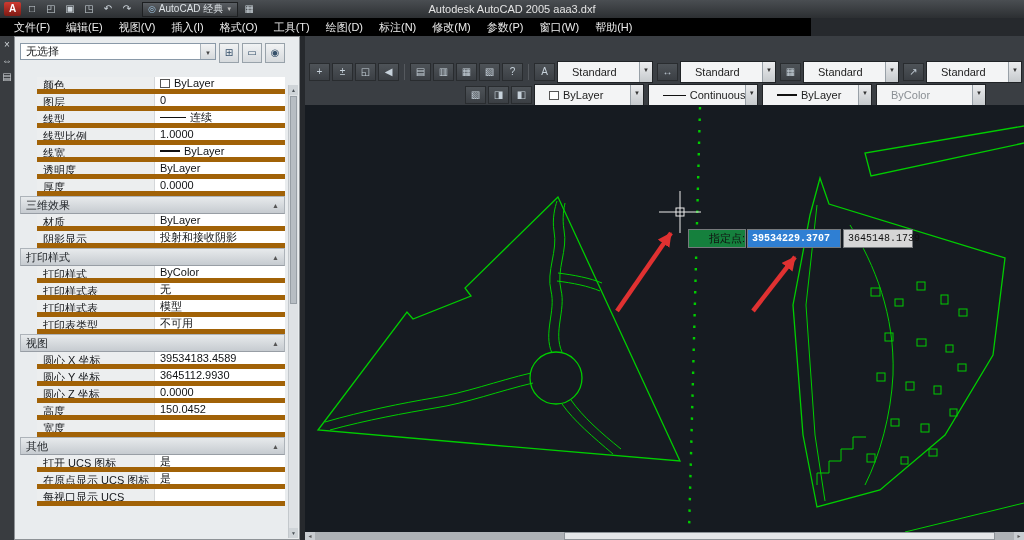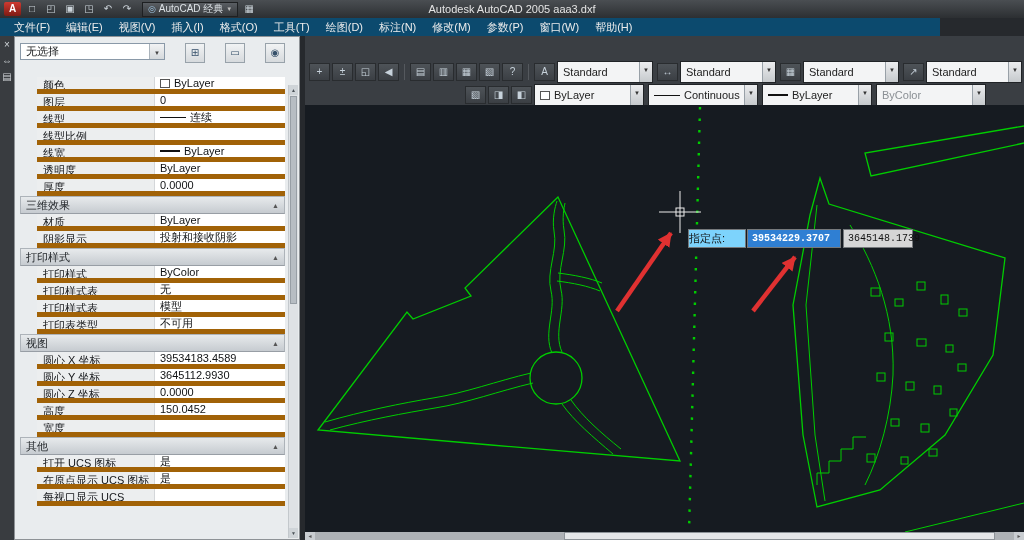--- a/index.html
+++ b/index.html
@@ -12,48 +12,48 @@
   .logo { width:17px; height:14px; background:linear-gradient(#d03a30,#7e1b14); color:#fff; font-weight:bold;
     font-size:10px; text-align:center; line-height:14px; border-radius:2px; }
   .qat { width:16px; height:14px; color:#ccd4da; font-size:10px; text-align:center; line-height:14px; }
   .ws { display:flex; align-items:center; gap:3px; height:15px; padding:0 5px; margin-left:4px;
     background:linear-gradient(#5a5e63,#35383b); border:1px solid #1e2022; color:#dde2e6; font-size:10px; }
   .ws .gear { font-size:9px; color:#9fc4e0; }
   .ws .arr { font-size:6px; color:#bbb; }
   #apptitle { position:absolute; left:0; right:0; text-align:center; color:#e4e4e4; font-size:11px; pointer-events:none; }
 
   
-  #menubar { position:absolute; left:0; top:18px; width:940px; height:18px; background:#0c4a6e;
+  #menubar { position:absolute; left:0; top:18px; width:811px; height:18px; background:#000000;
     display:flex; align-items:center; padding-left:6px; z-index:29; }
   .mitem { color:#ececec; font-size:11px; padding:0 8px; line-height:18px; white-space:nowrap; }
 
   
   #toolzone { position:absolute; left:305px; top:36px; width:719px; height:69px; background:#3a3e43; }
   .trow { display:flex; align-items:center; gap:2px; padding-left:4px; }
   #trow1 { padding-top:0; margin-top:26px; height:20px; }
   #trow2 { margin-top:3px; height:20px; padding-left:160px; }
   .tbtn { width:21px; height:18px; flex:0 0 21px; background:linear-gradient(#4e5358,#3b3f44);
     border:1px solid #292c2f; color:#c7d2db; font-size:10px; text-align:center; line-height:16px; }
   .tsep { width:1px; height:16px; background:#55595e; margin:0 3px; flex:0 0 1px; }
   .dd { width:96px; flex:0 0 96px; height:22px; background:#f3f4f5; border:1px solid #202326; color:#222;
-    font-size:11px; display:flex; align-items:center; padding-left:5px; margin-right:2px; }
+    font-size:11px; display:flex; align-items:center; padding-left:14px; margin-right:2px; }
   .dd.dd2 { width:110px; flex:0 0 110px; }
   .dda { margin-left:auto; width:13px; height:100%; background:linear-gradient(#ebecee,#c6cacd);
     border-left:1px solid #98a0a7; font-size:6px; text-align:center; line-height:16px; color:#333; }
   .ltline { width:26px; height:1px; background:#111; display:inline-block; margin-right:4px; }
   .lwline { width:20px; height:2px; background:#111; display:inline-block; margin-right:4px; }
   .swatch { width:10px; height:9px; background:#fff; border:1px solid #555; display:inline-block; margin-right:4px; }
   .graytext { color:#8a8f94; }
 
   
   #palette { position:absolute; left:0; top:36px; width:300px; height:504px; display:flex; z-index:20; }
   #pstrip { width:14px; background:#393c40; display:flex; flex-direction:column; align-items:center; padding-top:3px; gap:4px; }
   .pstrip-btn { color:#d2d7db; font-size:10px; width:12px; height:12px; line-height:12px; text-align:center; }
   #pbody { flex:1; background:#e9ecee; border:1px solid #8e9296; position:relative; padding:6px 14px 0 5px; overflow:hidden; }
-  #selrow { display:flex; gap:20px; height:17px; }
+  #selrow { display:flex; gap:3px; height:17px; }
   .combo { flex:1; background:#fff; border:1px solid #8a99a8; display:flex; align-items:center; font-size:11px; padding-left:5px; color:#16181a; }
   .combo .cdda { margin-left:auto; width:15px; height:100%; background:linear-gradient(#f2f3f4,#d5d9dc);
     border-left:1px solid #aab3bb; font-size:6px; text-align:center; line-height:18px; color:#444; }
   .sbtn { width:20px; flex:0 0 20px; height:20px; background:linear-gradient(#f1f3f4,#d6dadd); border:1px solid #98a2aa;
     font-size:10px; text-align:center; line-height:18px; color:#35506a; }
   #grid { margin-top:17px; font-size:11px; }
   .phead { height:18px; background:linear-gradient(#e7eaec,#c6cbd0); border:1px solid #adb3b9; border-bottom-color:#989ea5;
     display:flex; align-items:center; padding:0 5px; color:#22262a; }
   .phead .col { margin-left:auto; font-size:7px; color:#555; }
   .prow { display:flex; height:17px; background:#fff; border-bottom:5px solid #a16207;margin-left:17px; }
@@ -62,21 +62,21 @@
   .pv { flex:1; padding-left:5px; line-height:16px; display:flex; align-items:center; overflow:hidden; white-space:nowrap; color:#101214; }
   #pscroll { position:absolute; right:1px; top:48px; bottom:1px; width:10px; background:#dfe2e5; border-left:1px solid #c3c8cc; }
   .psarrow { position:absolute; left:0; width:9px; height:10px; font-size:5px; text-align:center; line-height:10px;
     color:#4b5258; background:#cfd4d8; }
   #pthumb { position:absolute; left:1px; width:7px; top:11px; height:46%; background:#b7bdc3; border:1px solid #979ea5; }
 
   
   #canvas { position:absolute; left:305px; top:105px; width:719px; height:427px; background:#161b21; overflow:hidden; }
   #canvas svg { position:absolute; left:0; top:0; }
   .dynbox { position:absolute; height:19px; font-size:11px; line-height:17px; border:1px solid #76797c; }
-  #dynprompt { left:383px; top:124px; width:58px; background:#7dd3fc; color:#111; text-align:left; }
+  #dynprompt { left:383px; top:124px; width:58px; background:#15803d; color:#111; text-align:right; }
   #dynx { left:442px; top:124px; width:94px; background:#2f7fd3; color:#fff; padding-left:4px; font-family:"Liberation Mono","DejaVu Sans Mono",monospace; font-size:10px;font-weight:bold; }
   #dyny { left:538px; top:124px; width:70px; background:#d6d6d6; color:#111; padding-left:4px; font-family:"Liberation Mono","DejaVu Sans Mono",monospace; font-size:10px; }
 
   
   #hscroll { position:absolute; left:305px; top:532px; width:719px; height:8px; background:#aeb2b6; }
   .harrow { position:absolute; top:0; width:10px; height:8px; background:#c9cdd1; color:#555; font-size:5px; line-height:8px; text-align:center; }
   #hthumb { position:absolute; left:36%; width:60%; top:0; height:8px; background:#e5e7e9; border:1px solid #8d9398; }
 </style>
 </head>
 <body>
@@ -207,20 +207,23 @@
       </div>
       <div class="prow">
         <div class="pl">线型</div>
         <div class="pv">
           <span class="ltline"></span>
           <span>连续</span>
         </div>
       </div>
       <div class="prow">
         <div class="pl">线型比例</div>
+        <div class="pv">
+            <span>1.0000</span>
+          </div>
       </div>
       <div class="prow">
         <div class="pl">线宽</div>
         <div class="pv">
           <span class="lwline"></span>
           <span>ByLayer</span>
         </div>
       </div>
       <div class="prow">
         <div class="pl">透明度</div>

